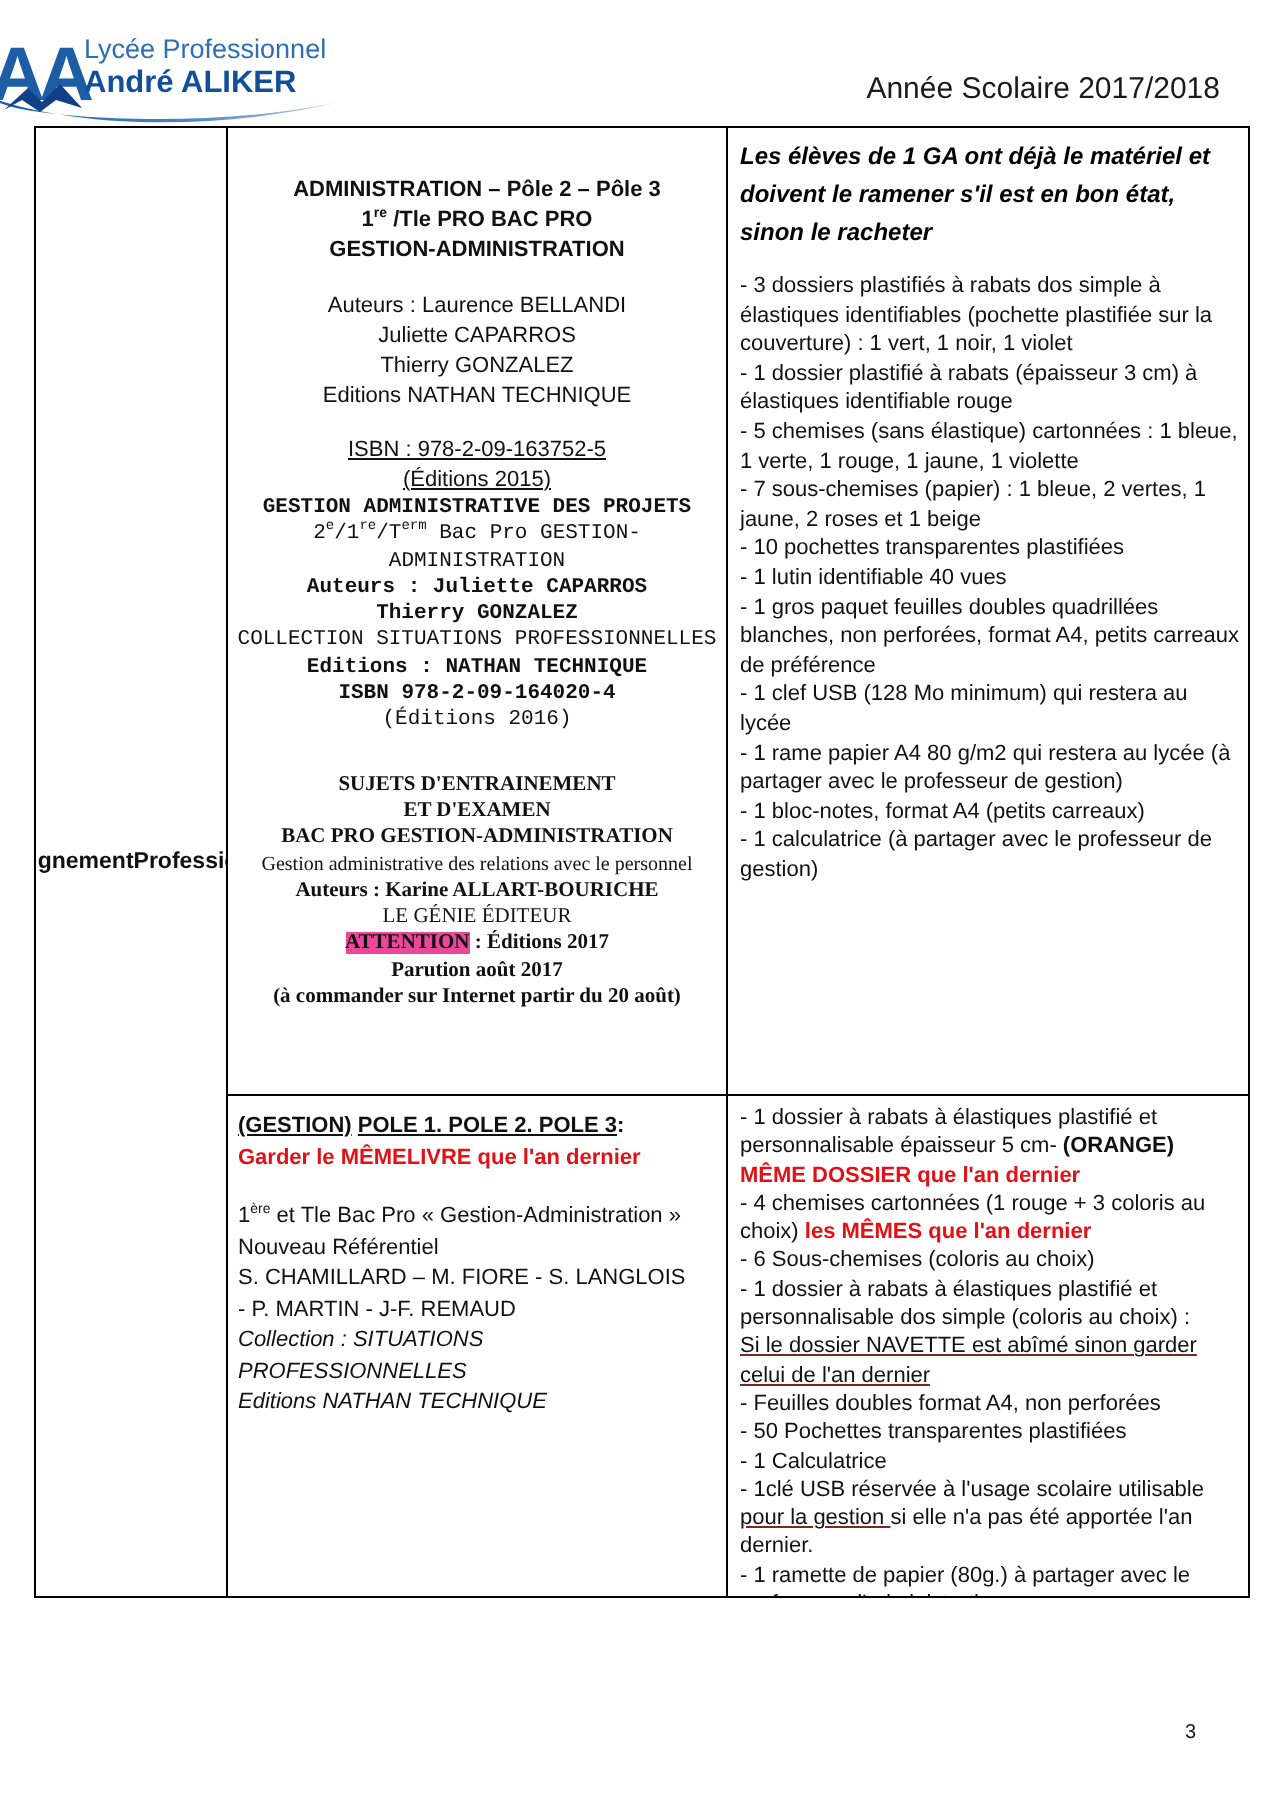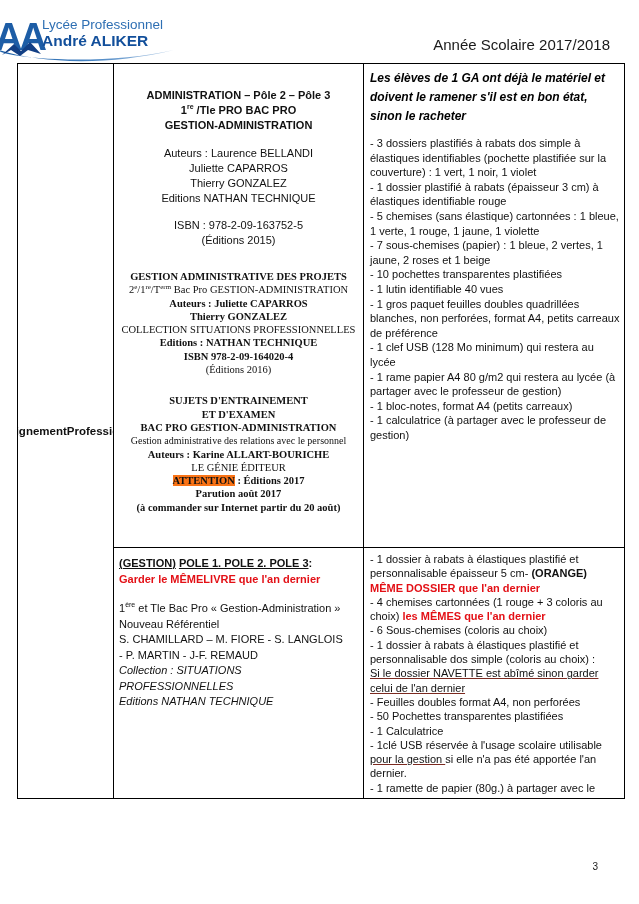--- a/index.html
+++ b/index.html
@@ -27,42 +27,42 @@
   .rowline{border-top:1.5px solid #000;}
   .cat-cell{
     grid-row:1/3;display:flex;align-items:center;justify-content:center;
     text-align:center;font-weight:bold;font-size:11.5px;line-height:16px;
   }
   
   .books1{text-align:center;padding:0 4px;}
   .block{margin:0;}
   .blkA{margin-top:24px;font-weight:bold;font-size:11px;line-height:15px;}
   .blkB{margin-top:13px;font-size:11px;line-height:15px;}
-  .blkC{margin-top:12px;font-size:11px;line-height:15px;}
+  .blkC{margin-top:12px;font-size:11px;line-height:15px;text-decoration:underline;}
   .serif{font-family:"Liberation Serif",serif;font-size:10.5px;line-height:13.3px;}
-  .blkD{margin-top:22px;}
+  .blkD{font-family:Liberation Mono, monospace;}
   .blkE{margin-top:18px;}
   
   .books2{padding:8px 4px 0 5px;font-size:11px;line-height:15.5px;text-align:left;}
   
   .supplies1{padding:5px 2px 0 6px;font-size:11px;line-height:14.6px;text-align:left;}
   .supplies2{padding:4px 2px 0 6px;font-size:11px;line-height:14.3px;text-align:left;}
   .red-head{color:#000000;font-weight:bold;font-style:italic;font-size:12px;line-height:19px;margin-bottom:10px;}
 
   
   .line{min-height:1px;}
   .center{text-align:left;}
   .blank{height:14px;}
   .small{font-size:10px;}
   .b{font-weight:bold;}
   .i{font-style:italic;}
   .u{text-decoration:underline;}
   .udark{text-decoration:underline;text-decoration-color:#7b2a20;}
   .redbold{color:#e31016;font-weight:bold;}
-  .hl{background:#f97316;}
+  .hl{background:#ec4899;}
   .sup{font-size:7px;vertical-align:super;line-height:0;}
 </style>
 </head>
 <body>
 
 <div class="logo">
   <svg width="190" height="60" viewBox="0 0 190 60">
     <defs>
       <linearGradient id="swoosh" x1="0" y1="0" x2="1" y2="0">
         <stop offset="0" stop-color="#1b5fa8"></stop>

